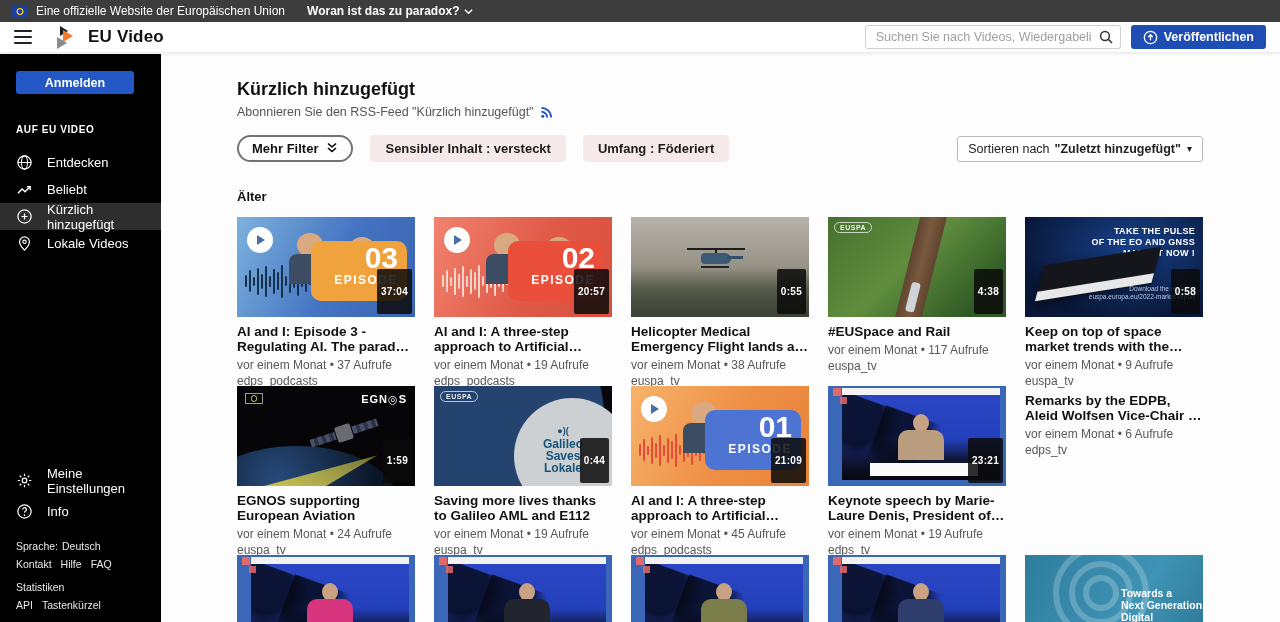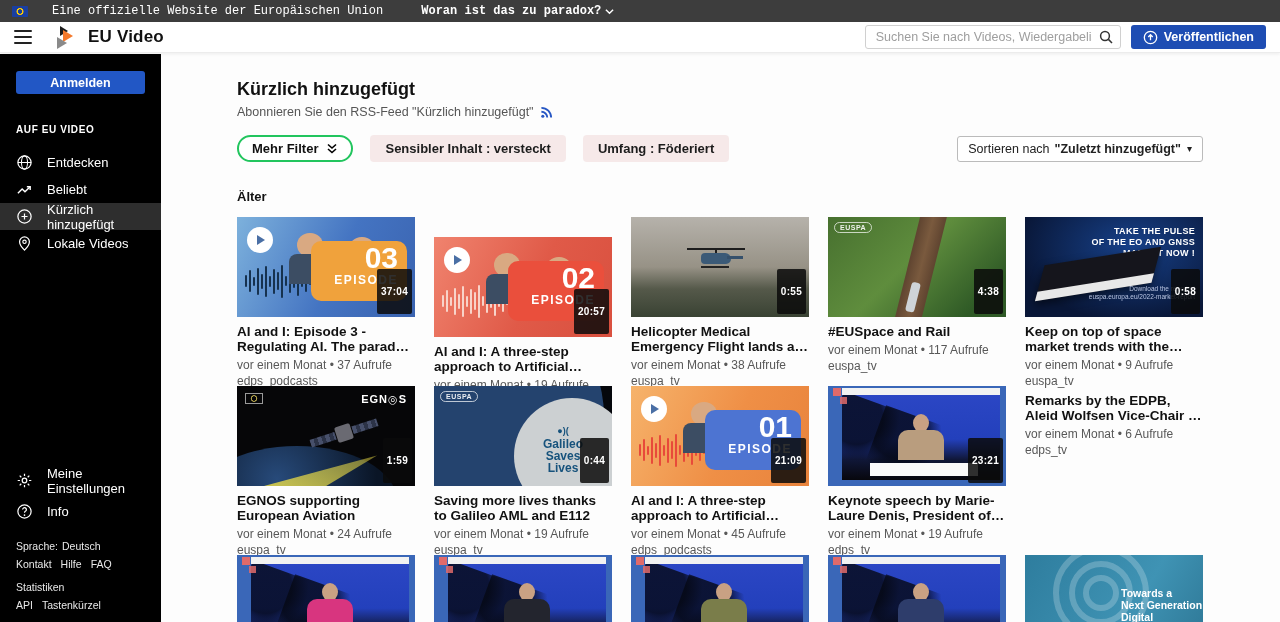--- a/index.html
+++ b/index.html
@@ -1,21 +1,21 @@
 <!DOCTYPE html>
 <html><head>
 <meta charset="utf-8">
 <style>
   * { margin:0; padding:0; box-sizing:border-box; }
   html,body { width:1280px; height:622px; overflow:hidden; background:#fff;
     font-family:"Liberation Sans","DejaVu Sans",sans-serif; }
 
   
   .topbar { height:22px; background:#3d3d3d; color:#fff; display:flex; align-items:center;
-    padding:0 12px; font-size:12px; gap:24px;font-family:Liberation Mono, monospace; }
+    padding:0 12px; font-size:12px; gap:8px; }
   .euflag { width:16px; height:11px; background:#1a3fa0; border-radius:1px; flex:0 0 auto;
     background-image:radial-gradient(circle at 50% 50%, rgba(0,0,0,0) 2px, #ffcc00 2.5px, #ffcc00 3.2px, rgba(0,0,0,0) 3.8px); }
   .topbar .blink { margin-left:14px; font-weight:700; display:flex; align-items:center; gap:4px; cursor:pointer; }
   .chev { width:9px; height:9px; display:inline-block; }
 
   
   .header { height:31px; background:#fff; display:flex; align-items:center; padding:0 14px;
     border-bottom:1px solid #ececec; box-shadow:0 1px 3px rgba(0,0,0,.08); position:relative; z-index:5; }
   .burger { width:18px; height:14px; display:flex; flex-direction:column; justify-content:space-between; cursor:pointer; }
   .burger span { height:2px; background:#222; border-radius:1px; }
@@ -35,38 +35,38 @@
     display:flex; align-items:center; gap:6px; padding:4px 12px; font-size:12.5px; font-weight:700;
     cursor:pointer; font-family:inherit; }
 
   
   .shell { position:absolute; top:54px; left:0; right:0; bottom:0; display:flex; }
   .sidebar { width:161px; background:#000; color:#fff; flex:0 0 auto; display:flex; flex-direction:column; padding-top:17px; }
   .main { flex:1; background:#fdfdfd; padding:25px 77px 0 76px; overflow:hidden; }
 
   
   .loginbtn { display:block; margin:0 16px; height:23px; background:#2257c5; color:#fff; border:none;
-    border-radius:3px; font-size:12.5px; font-weight:700; cursor:pointer; width:129px; font-family:inherit; }
+    border-radius:3px; font-size:12.5px; font-weight:700; cursor:pointer; width:118px; font-family:inherit; }
   .sb-section { font-size:10px; font-weight:700; letter-spacing:.6px; color:#fff; margin:30px 0 14px 16px; }
   .sb-item { display:flex; align-items:center; gap:14px; padding:6px 0 6px 16px; font-size:13px;
     color:#fff; cursor:pointer; height:27px; }
   .sb-item.active { background:#2e2e2e; }
   .sb-item svg { flex:0 0 auto; }
   .sb-spacer { flex:1; }
   .sb-item.small-gap { margin-top:4px; }
   .sb-footer { padding:14px 0 10px 16px; font-size:10.5px; color:#e8e8e8; line-height:14px; }
   .sb-footer .row { margin-top:4px; display:flex; gap:9px; flex-wrap:wrap; }
   .sb-footer .lang { display:flex; gap:4px; }
   .sb-footer span { cursor:pointer; }
 
   
   .pg-title { font-size:18px; font-weight:700; color:#111; }
   .pg-sub { font-size:12.5px; color:#555; margin-top:5px; display:flex; align-items:center; gap:6px; }
   .filters { margin-top:16px; display:flex; align-items:center; gap:17px; }
-  .morefilter { display:flex; align-items:center; gap:8px; border:2px solid #22c55e; border-radius:16px;
+  .morefilter { display:flex; gap:8px; border:2px solid #737373; border-radius:16px;
     background:#fff; padding:4px 13px; font-size:13px; font-weight:700; cursor:pointer; font-family:inherit; color:#111; }
   .chip { background:#f6e9e9; border-radius:4px; padding:6px 15px; font-size:13px; font-weight:700;
     color:#1c1c1c; cursor:pointer; border:none; font-family:inherit; }
   .sortbox { margin-left:auto; border:1px solid #bbb; border-radius:3px; background:#fff; padding:5px 10px;
     font-size:12.5px; color:#222; cursor:pointer; display:flex; gap:5px; align-items:center; font-family:inherit; }
   .sortbox b { font-weight:700; }
   .sortbox .caret { font-size:10px; margin-left:1px; }
 
   .section-label { font-size:13px; font-weight:700; color:#111; margin:27px 0 13px; }
 
@@ -355,21 +355,21 @@
               <i></i>
             </div>
             <span class="dur">37:04</span>
           </div>
     <div class="v-title">AI and I: Episode 3 - Regulating AI. The paradox of Achilles and the</div>
     <div class="v-meta">vor einem Monat • 37 Aufrufe</div>
     <div class="v-channel">edps_podcasts</div>
   </div>
 
   <div class="card">
-    <div class="thumb" style="background: linear-gradient(115deg, rgb(240, 131, 110), rgb(224, 90, 72) 55%, rgb(217, 80, 63)); margin-top: 20px;">
+    <div class="thumb" style="background: linear-gradient(115deg, rgb(240, 131, 110), rgb(224, 90, 72) 55%, rgb(217, 80, 63));">
 
     <div class="ghosttext">
               <div></div>
               <div></div>
               <div></div>
               <div></div>
             </div>
             <div class="wave">
               <i style="height: 12px; background: rgb(248, 211, 201);"></i>
               <i style="height: 22px; background: rgb(248, 211, 201);"></i>
@@ -494,21 +494,21 @@
   <div class="card">
     <div class="thumb" style="background: rgb(5, 7, 12);">
 
     <div class="gal-earth"></div>
             <div class="mini-logo">EUSPA</div>
             <div class="gal-circle">
               <div class="dots">●)(</div>
               <div class="txt">
                 <div>Galileo</div>
                 <div>Saves</div>
-                <div>Lives</div>
+                <div>Lokale</div>
               </div>
             </div>
             <span class="dur">0:44</span>
           </div>
     <div class="v-title">Saving more lives thanks to Galileo AML and E112</div>
     <div class="v-meta">vor einem Monat • 19 Aufrufe</div>
     <div class="v-channel">euspa_tv</div>
   </div>
 
   <div class="card">

